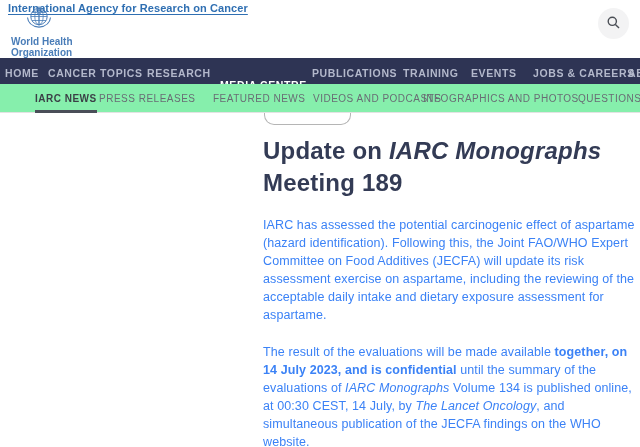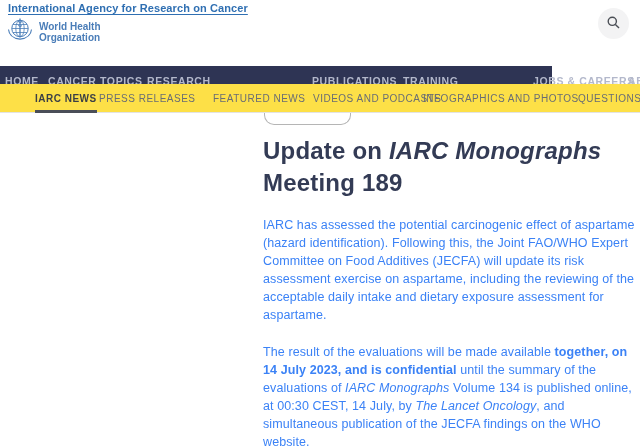--- a/index.html
+++ b/index.html
@@ -5,40 +5,40 @@
   * { margin:0; padding:0; box-sizing:border-box; }
   html,body { width:640px; height:447px; overflow:hidden; background:#ffffff;
     font-family:"Liberation Sans", sans-serif; }
   .page { position:relative; width:640px; height:447px; background:#fff; }
 
   
   .topbar { position:absolute; left:0; top:0; width:640px; height:39px; background:#fff; }
   .agency-title { position:absolute; left:8px; top:2px; font-size:11px; font-weight:bold;
     color:#2f6fb2; text-decoration:underline; text-underline-offset:2px; letter-spacing:.1px;
     cursor:pointer; }
-  .who-block { position:absolute; left:6px; top:16px; display:flex; align-items:center; }
+  .who-block { position:absolute; left:6px; top:4px; display:flex; align-items:center;flex-direction:column; }
   .who-logo { width:28px; height:28px; }
   .who-name { margin-left:5px; font-size:10px; line-height:11px; font-weight:bold;
     color:#4a7db8; }
   .search-btn { position:absolute; left:598px; top:8px; width:31px; height:31px;
     border-radius:50%; background:#f3f3f4; border:none; display:flex; align-items:center;
     justify-content:center; cursor:pointer; }
 
   
-  .mainnav { position:absolute; left:0; top:66px; width:552px; height:30px; background:#2e3454; }
+  .mainnav { position:absolute; left:0; top:58px; width:640px; height:30px; background:#2e3454; }
   .mainnav .item { position:absolute; top:0; height:30px; line-height:30px; font-size:10.5px;
     font-weight:bold; letter-spacing:.6px; color:#b3b8cb; white-space:nowrap; cursor:pointer; }
   .mainnav .item.active { color:#ffffff; }
   .mainnav .item.active .lbl { display:inline-block; line-height:normal; padding-bottom:0;
     border-bottom:1.5px solid #ffffff; margin-top:21px; }
   .n0{left:5px}.n1{left:48px}.n2{left:147px}.n3{left:220px}.n4{left:312px}
   .n5{left:403px}.n6{left:471px}.n7{left:533px}.n8{left:628px}
 
   
-  .subnav { position:absolute; left:0; top:84px; width:640px; height:29px; background:#fde047;
+  .subnav { position:absolute; left:0; top:84px; width:640px; height:29px; background:#86efac;
     border-bottom:1px solid #e3e3e3; }
   .subnav .item { position:absolute; top:0; height:29px; line-height:29px; font-size:10px;
     letter-spacing:.5px; color:#696d74; white-space:nowrap; cursor:pointer; }
   .subnav .item.active { color:#3b3f46; font-weight:bold; border-bottom:3px solid #4a4e58;
     height:29px; }
   .s0{left:35px}.s1{left:99px}.s2{left:213px}.s3{left:313px}.s4{left:423px}.s5{left:578px}
 
   
   .pill-cut { position:absolute; left:264px; top:113px; width:87px; height:12px;
     border:1px solid #b5b5b5; border-top:none; border-radius:0 0 10px 10px; background:#fff;
@@ -84,20 +84,21 @@
     </button>
   </div>
 
   <nav class="mainnav">
     <span class="item n0"><span class="lbl">HOME</span></span>
     <span class="item n1"><span class="lbl">CANCER TOPICS</span></span>
     <span class="item n2"><span class="lbl">RESEARCH</span></span>
     <span class="item n3 active"><span class="lbl">MEDIA CENTRE</span></span>
     <span class="item n4"><span class="lbl">PUBLICATIONS</span></span>
     <span class="item n5"><span class="lbl">TRAINING</span></span>
+    <span class="item n6"><span class="lbl">EVENTS</span></span>
     <span class="item n7"><span class="lbl">JOBS &amp; CAREERS</span></span>
     <span class="item n8"><span class="lbl">ABOUT IARC</span></span>
   </nav>
 
   <nav class="subnav">
     <span class="item s0 active">IARC NEWS</span>
     <span class="item s1">PRESS RELEASES</span>
     <span class="item s2">FEATURED NEWS</span>
     <span class="item s3">VIDEOS AND PODCASTS</span>
     <span class="item s4">INFOGRAPHICS AND PHOTOS</span>

